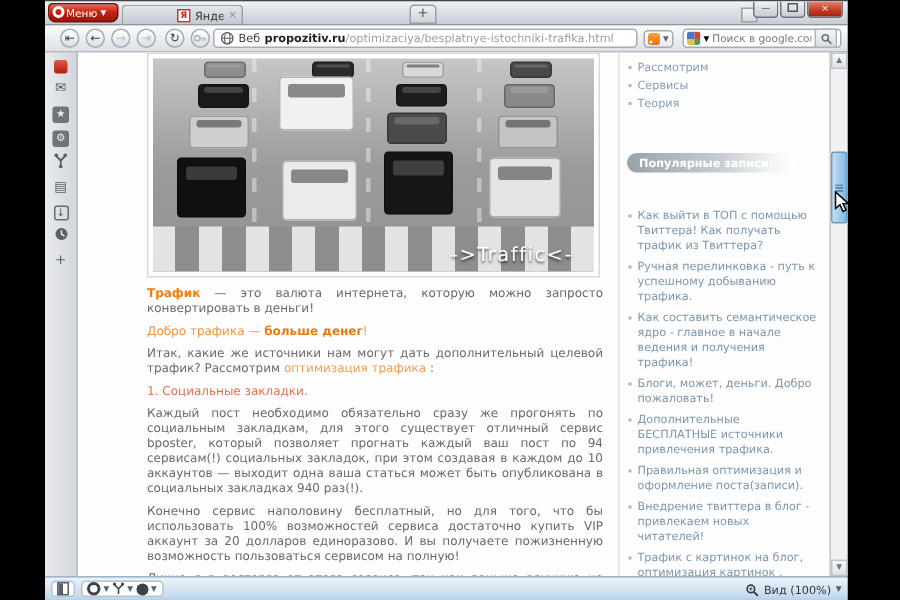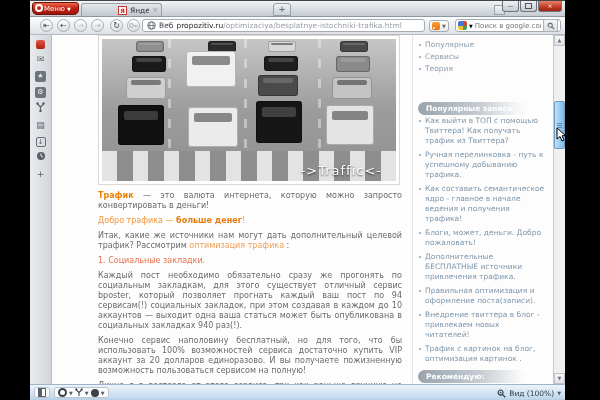--- a/index.html
+++ b/index.html
@@ -42,21 +42,21 @@
   
   .toolbar{position:absolute;left:0;top:16px;width:100%;height:18px;
     background:linear-gradient(#fbfcfd,#dde1e6);border-bottom:1px solid #b4b9bf;box-sizing:border-box;}
   .tbtn{position:absolute;top:2px;width:13px;height:13px;border-radius:50%;
     background:linear-gradient(#ffffff,#dbdfe3);border:1px solid #a7acb3;color:#3d4248;
     font-size:8px;line-height:11px;text-align:center;box-sizing:border-box;}
   .tbtn.dis{color:#b9bdc2;}
   .addr{position:absolute;left:112px;top:2px;width:283px;height:13px;background:#fff;
     border:1px solid #a7acb3;border-radius:3px;box-sizing:border-box;display:flex;
     align-items:center;gap:3px;padding:0 4px;font-size:7.5px;overflow:hidden;white-space:nowrap;}
-  .addr .dom{color:#1d1f22;font-weight:normal;}
+  .addr .dom{color:#1d1f22;font-weight:bold;}
   .addr .path{color:#9a9fa5;}
   .addr .web{color:#3b3f44;}
   .rss-btn{position:absolute;left:399px;top:3px;width:20px;height:12px;border:1px solid #a7acb3;
     border-radius:3px;background:linear-gradient(#fff,#e6e9ec);box-sizing:border-box;
     display:flex;align-items:center;gap:2px;padding:0 2px;}
   .rss-ico{width:8px;height:8px;border-radius:2px;background:linear-gradient(#f9a13c,#e9700c);position:relative;}
   .rss-ico::after{content:"";position:absolute;left:1px;bottom:1px;width:2px;height:2px;background:#fff;border-radius:50%;}
   .rss-btn .caret{color:#666;}
   .search{position:absolute;left:425px;top:2px;width:106px;height:13px;background:#fff;
     border:1px solid #a7acb3;border-radius:3px;box-sizing:border-box;display:flex;
@@ -106,21 +106,21 @@
   .h-orange{color:#e4704c;margin:1px 0 6px;}
 
   
   .sidebar{position:absolute;left:366px;top:4px;width:128px;font-size:7.5px;color:#8b9dae;}
   .cat{line-height:12px;padding-left:7px;position:relative;}
   .cat::before{content:"";position:absolute;left:1px;top:5px;width:2px;height:2px;background:#aeb6bd;}
   .pill{height:13px;border-radius:7px;margin-top:6px;padding-left:8px;line-height:13px;
     color:#fff;font-weight:bold;white-space:nowrap;width:112px;box-sizing:border-box;
     background:linear-gradient(90deg,#99a3ac,#c6ccd2 55%,#f4f6f8 88%,#fff);}
   .pill.first{margin-top:27px;}
-  .links{margin-top:1px;}
+  .links{margin-top:24px;}
   .plink{line-height:10px;margin-bottom:4px;padding-left:7px;position:relative;color:#7f96ab;}
   .plink::before{content:"";position:absolute;left:1px;top:4px;width:2px;height:2px;background:#aeb6bd;}
 
   
   .scroll{position:absolute;right:0;top:34px;bottom:16px;width:12px;background:#eef0f2;
     border-left:1px solid #c6cacf;box-sizing:border-box;}
   .sc-btn{position:absolute;left:0;width:11px;height:11px;background:linear-gradient(#f7f8f9,#dfe2e6);
     border:1px solid #c0c4c9;box-sizing:border-box;color:#6e747b;font-size:5px;line-height:9px;text-align:center;}
   .sc-up{top:0;} .sc-down{bottom:0;}
   .thumb{position:absolute;left:0;top:66px;width:11px;height:48px;border:1px solid #6b9cc4;border-radius:2px;
@@ -271,21 +271,21 @@
       <p><span class="lead-orange">Трафик</span><span> — это валюта интернета, которую можно запросто конвертировать в деньги!</span></p>
       <p><span class="p2a">Добро трафика — </span><span class="p2b">больше денег</span><span class="p2a">!</span></p>
       <p><span>Итак, какие же источники нам могут дать дополнительный  целевой трафик? Рассмотрим </span><span class="inlink">оптимизация трафика</span><span> :</span></p>
       <p class="h-orange">1. Социальные закладки.</p>
       <p>Каждый пост необходимо обязательно сразу же прогонять по социальным закладкам, для этого существует отличный сервис bposter, который позволяет прогнать каждый ваш пост по 94 сервисам(!) социальных закладок, при этом создавая в каждом до 10 аккаунтов — выходит одна ваша статься может быть опубликована в социальных закладках 940 раз(!).</p>
       <p>Конечно сервис наполовину бесплатный, но для того, что бы использовать 100% возможностей сервиса достаточно купить VIP аккаунт за 20 долларов единоразово. И вы получаете пожизненную возможность пользоваться сервисом на полную!</p>
       <p>Лично я в восторге от этого сервиса, так как раньше вручную не возможно</p>
     </div>
 
     <div class="sidebar">
-      <div class="cat">Популярные</div>
+      <div class="cat">Рассмотрим</div>
       <div class="cat">Сервисы</div>
       <div class="cat">Теория</div>
 
       <div class="pill first">Популярные записи:</div>
       <div class="links">
         <div class="plink">Как выйти в ТОП с помощью Твиттера! Как получать трафик из Твиттера?</div>
         <div class="plink">Ручная перелинковка - путь к успешному добыванию трафика.</div>
         <div class="plink">Как составить семантическое ядро - главное в начале ведения и получения трафика!</div>
         <div class="plink">Блоги, может, деньги. Добро пожаловать!</div>
         <div class="plink">Дополнительные БЕСПЛАТНЫЕ источники привлечения трафика.</div>

